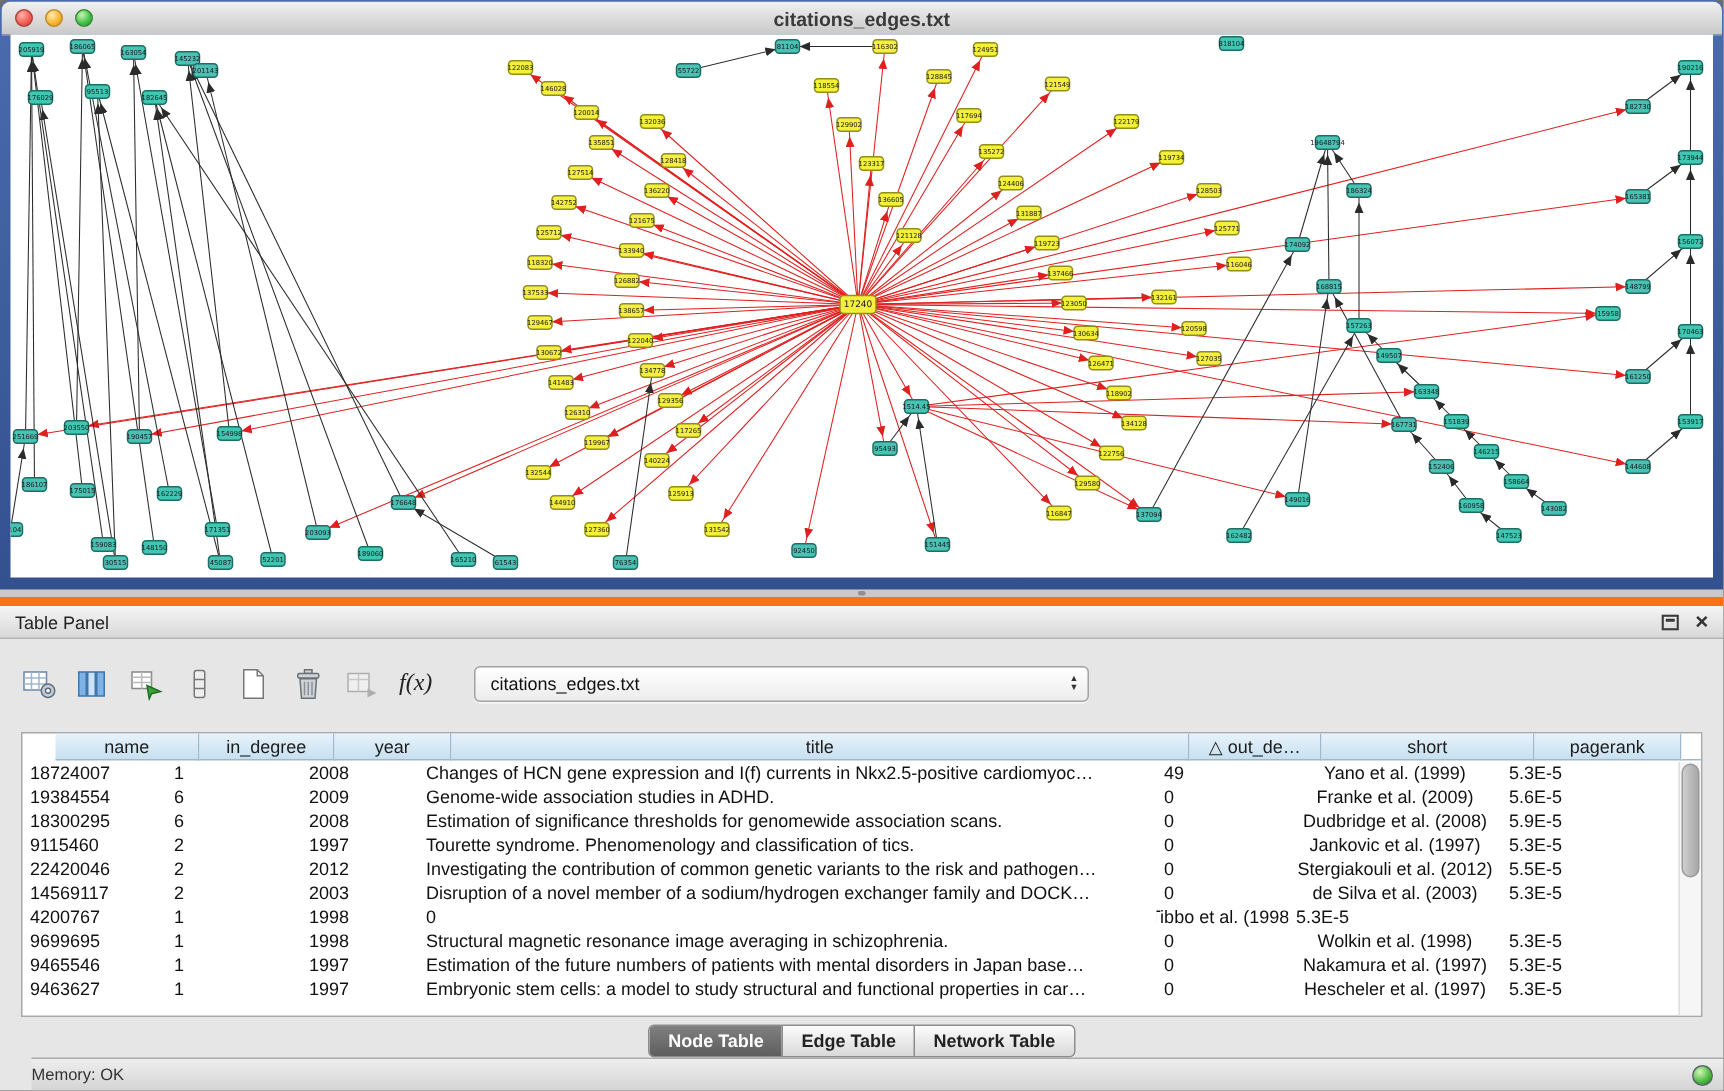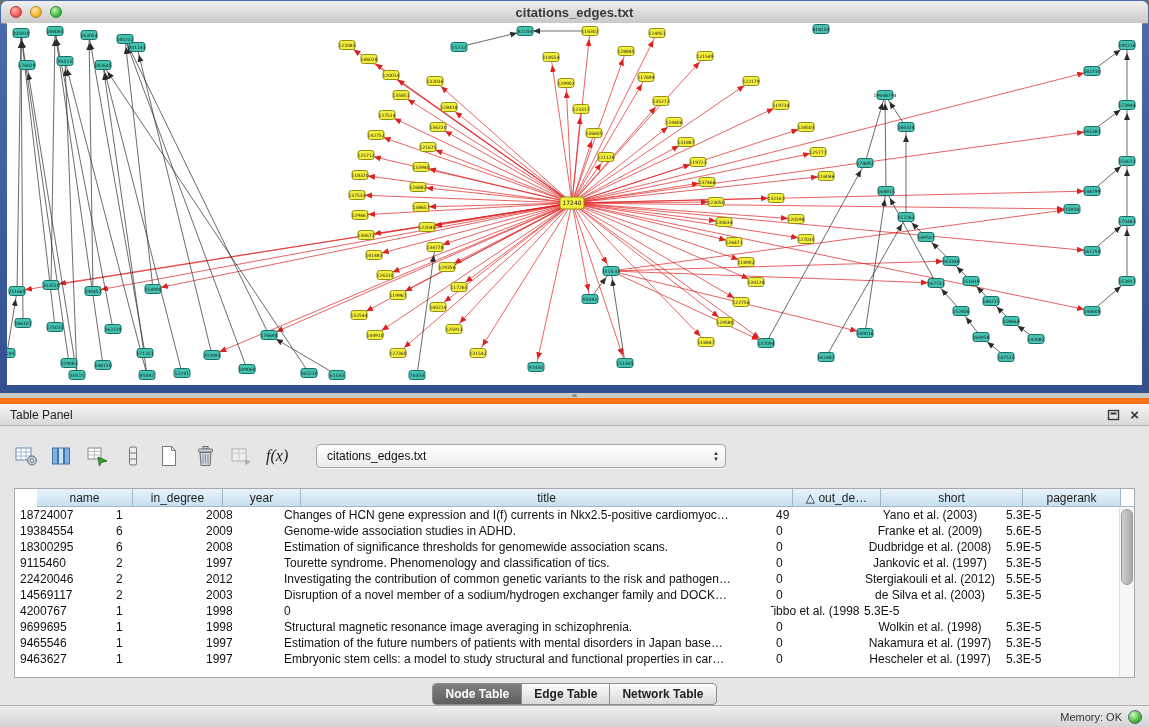--- a/index.html
+++ b/index.html
@@ -49,21 +49,21 @@
   .vscroll{position:absolute;top:19px;right:0;bottom:0;width:14px;background:#f6f6f6;border-left:1px solid #ddd;}
   .vthumb{margin:1px;height:74px;border-radius:6px;background:linear-gradient(90deg,#cfcfcf,#a8a8a8);border:1px solid #9a9a9a;}
 
   .tabs-row{margin-top:5px;display:flex;justify-content:center;flex:0 0 20px;}
   .tabs{display:flex;height:20px;border:1px solid #8d8d8d;border-radius:4px;overflow:hidden;background:linear-gradient(#fcfcfc,#d9d9d9);box-shadow:0 1px 0 rgba(255,255,255,.6);}
   .tab{padding:0 12px;font-size:12px;color:#222;display:flex;align-items:center;border-right:1px solid #8d8d8d;font-weight:bold;}
   .tab:last-child{border-right:none;}
   .tab.active{background:linear-gradient(#808080,#5e5e5e);color:#fff;}
 
   .panel-spacer{flex:1;}
-  .statusbar{height:22px;flex:0 0 22px;background:linear-gradient(#eeeeee,#d3d3d3);border-top:1px solid #ababab;display:flex;align-items:center;justify-content:flex-end;gap:6px;padding-right:7px;font-size:11px;color:#333;}
+  .statusbar{height:22px;flex:0 0 22px;background:linear-gradient(#eeeeee,#d3d3d3);border-top:1px solid #ababab;display:flex;align-items:center;justify-content:space-between;gap:6px;padding-right:7px;font-size:11px;color:#333;margin-left:21px;}
   .memory-dot{width:12px;height:12px;border-radius:50%;background:radial-gradient(circle at 35% 30%,#d2f7b9,#49b83e 60%,#1f7d1f);border:1px solid #566;}
 </style>
 </head>
 <body>
 
 <div class="app">
 
   <div class="graph-window">
     <div class="titlebar">
       <div class="lights">
@@ -830,21 +830,21 @@
           <div class="th">pagerank</div>
           <div class="th filler"></div>
         </div>
       <div id="tbody">
           <div class="trow">
             <div class="cell">18724007</div>
             <div class="cell">1</div>
             <div class="cell">2008</div>
             <div class="cell">Changes of HCN gene expression and I(f) currents in Nkx2.5-positive cardiomyoc…</div>
             <div class="cell">49</div>
-            <div class="cell center">Yano et al. (2003)</div>
+            <div class="cell center">Yano et al. (1999)</div>
             <div class="cell">5.3E-5</div>
             <div class="cell"></div>
           </div>
           <div class="trow">
             <div class="cell">19384554</div>
             <div class="cell">6</div>
             <div class="cell">2009</div>
             <div class="cell">Genome-wide association studies in ADHD.</div>
             <div class="cell">0</div>
             <div class="cell center">Franke et al. (2009)</div>

